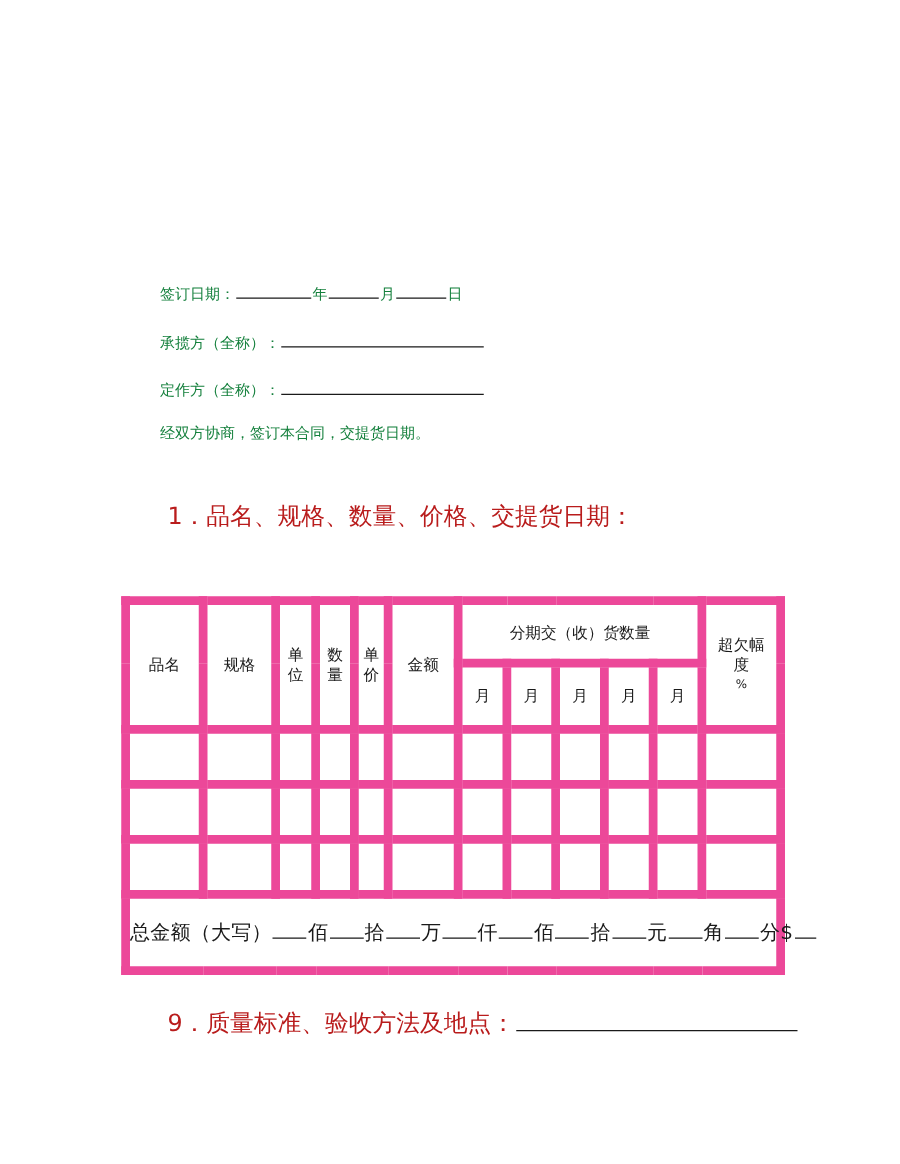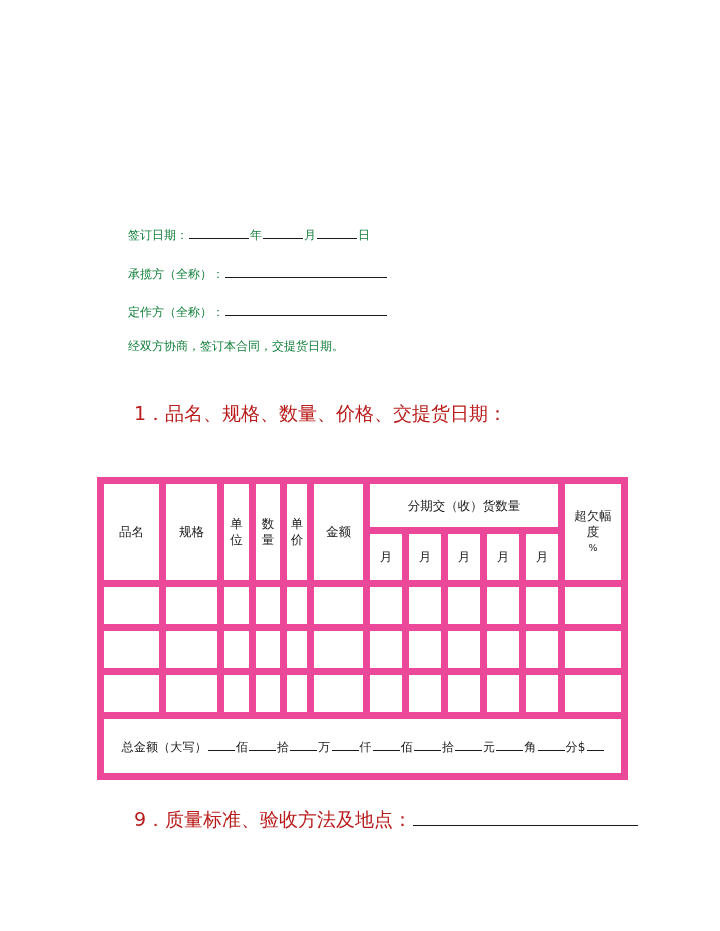--- a/index.html
+++ b/index.html
@@ -116,21 +116,21 @@
   }
   .vert span { display: block; }
   .pct { font-size: 9.5px; }
   .total-row td {
     height: 54px;
     text-align: left;
     border-top: 1.6px solid #3b3b3b;
     padding-left: 9px;
   }
   .total-text {
-    font-size: 12px;
+    font-size: 16px;
     white-space: nowrap;
     letter-spacing: 0.2px;
   }
   .b-amt {
     display: inline-block;
     border-bottom: 1.4px solid #1a1a1a;
     width: 27px;
     height: 13px;
     vertical-align: baseline;
     margin: 0 1px;

